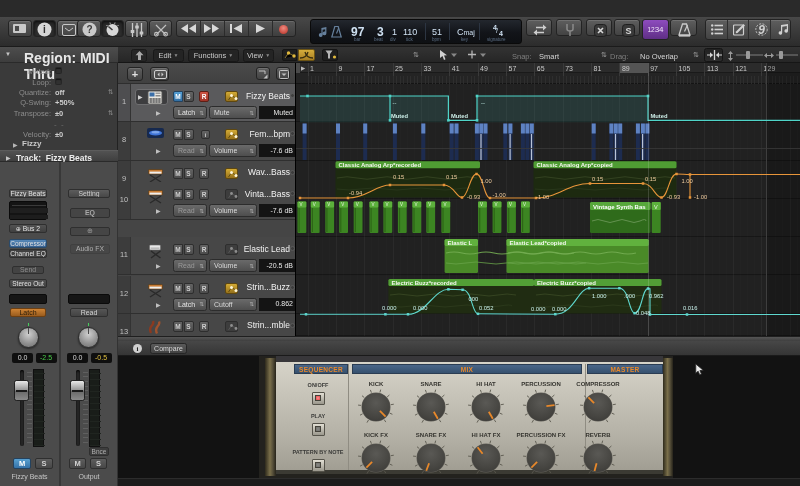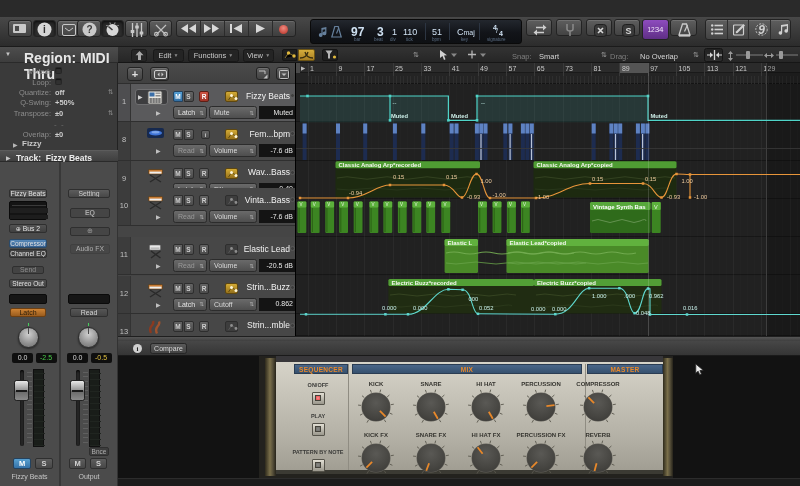--- a/index.html
+++ b/index.html
@@ -274,21 +274,21 @@
       <div class="abs" style="left:55px;top:31.0px;width:7px;height:7px;background:#303030;border:1px solid #262626;border-radius:1.5px;box-shadow:inset 0 1px 1px rgba(0,0,0,.6);"></div>
 <div class="abs" style="right:66px;top:40.5px;font-size:7.5px;color:#8d8d8d;">Quantize:</div>
       <div class="abs" style="left:55px;top:40.5px;font-size:7.5px;font-weight:bold;color:#cdcdcd;">off</div>
       <div class="abs" style="left:108px;top:40.5px;font-size:6.5px;color:#8d8d8d;">⇅</div>
 <div class="abs" style="right:66px;top:51px;font-size:7.5px;color:#8d8d8d;">Q-Swing:</div>
       <div class="abs" style="left:55px;top:51px;font-size:7.5px;font-weight:bold;color:#cdcdcd;">+50%</div>
 <div class="abs" style="right:66px;top:61.5px;font-size:7.5px;color:#8d8d8d;">Transpose:</div>
       <div class="abs" style="left:55px;top:61.5px;font-size:7.5px;font-weight:bold;color:#cdcdcd;">±0</div>
       <div class="abs" style="left:108px;top:61.5px;font-size:6.5px;color:#8d8d8d;">⇅</div>
 <div class="abs" style="left:54px;top:73px;font-size:8px;color:#6f6f6f;">-&nbsp;&nbsp;-</div>
-<div class="abs" style="right:66px;top:82.5px;font-size:7.5px;color:#8d8d8d;">Overlap:</div>
+<div class="abs" style="right:66px;top:82.5px;font-size:7.5px;color:#8d8d8d;">Velocity:</div>
       <div class="abs" style="left:55px;top:82.5px;font-size:7.5px;font-weight:bold;color:#cdcdcd;">±0</div>
 <div class="abs" style="left:13px;top:93.5px;font-size:6px;color:#b5b5b5;">▶</div>
       <div class="abs" style="left:22px;top:92px;font-size:8px;font-weight:bold;color:#c9c9c9;">Fizzy</div>
 <div class="abs" style="left:0;top:103px;width:118px;height:12px;background:linear-gradient(#525252,#3f3f3f);border-top:1px solid #5c5c5c;border-bottom:1px solid #2a2a2a;">
         <span style="position:absolute;left:6px;top:3px;font-size:6px;color:#c5c5c5;">▶</span>
         <span style="position:absolute;left:16px;top:1.5px;font-size:8.5px;font-weight:bold;color:#ececec;">Track:&nbsp; Fizzy Beats</span>
       </div>
 </div>
 <div class="abs" style="left:0;top:161.5px;width:119px;height:324.5px;background:#4b4b4b;">
 <div class="abs" style="left:59px;top:0;width:2px;height:324.5px;background:#383838;"></div>
@@ -598,21 +598,21 @@
           <span style="position:absolute;right:2px;top:2.5px;font-size:5.5px;color:#b0b0b0;">⇅</span>
         </div>
 <div class="abs" style="left:91px;top:22px;width:48px;height:13px;background:linear-gradient(#6a6a6a,#4e4e4e);border:1px solid #2c2c2c;border-radius:2.5px;">
           <span style="position:absolute;left:4px;top:2px;font-size:7px;color:#dadada;">Filter</span>
           <span style="position:absolute;right:2px;top:2.5px;font-size:5.5px;color:#b0b0b0;">⇅</span>
         </div>
 <div class="abs" style="left:141px;top:22px;width:37px;height:13px;background:#141414;">
           <span style="position:absolute;right:3px;top:2.5px;font-size:7px;color:#e8e8e8;">-0.40</span>
         </div>
 </div>
-<div class="abs" style="left:0;top:125px;width:178px;height:38.3px;background:#474747;border-bottom:1px solid #2f2f2f;overflow:hidden;">
+<div class="abs" style="left:0;top:119px;width:178px;height:38.3px;background:#474747;border-bottom:1px solid #2f2f2f;overflow:hidden;">
 <div class="abs" style="left:0;top:0;width:13px;height:38.3px;background:#3c3c3c;border-right:1px solid #333;">
           <span style="position:absolute;left:0;top:13px;width:12px;text-align:center;font-size:7.5px;color:#c0c0c0;">10</span>
         </div>
 <div class="abs" style="left:29px;top:6px;">
           <svg width="17" height="16" viewBox="0 0 17 16">
             <rect x="1.5" y="2.5" width="14" height="4.5" rx="0.8" fill="#c77b33" stroke="#4a3214" stroke-width="0.6"></rect>
             <rect x="2.5" y="4.6" width="12" height="2" fill="#eee"></rect>
             <path d="M3 8 L14 15 M14 8 L3 15" stroke="#2a2a2a" stroke-width="1.4"></path>
           </svg>
         </div>

